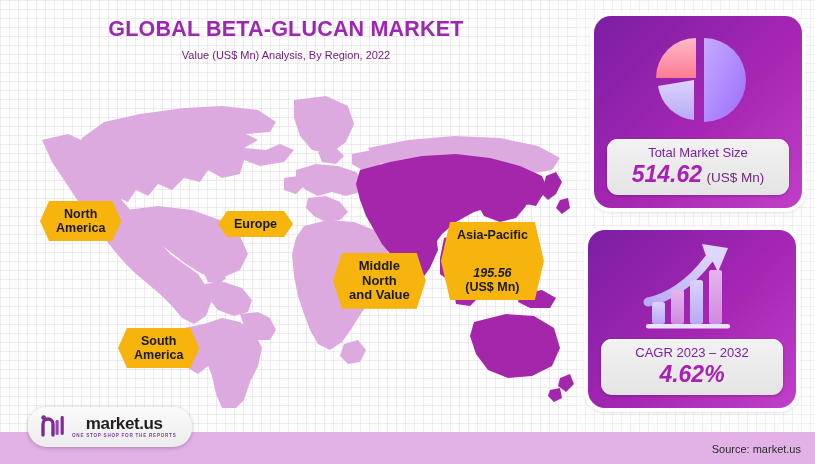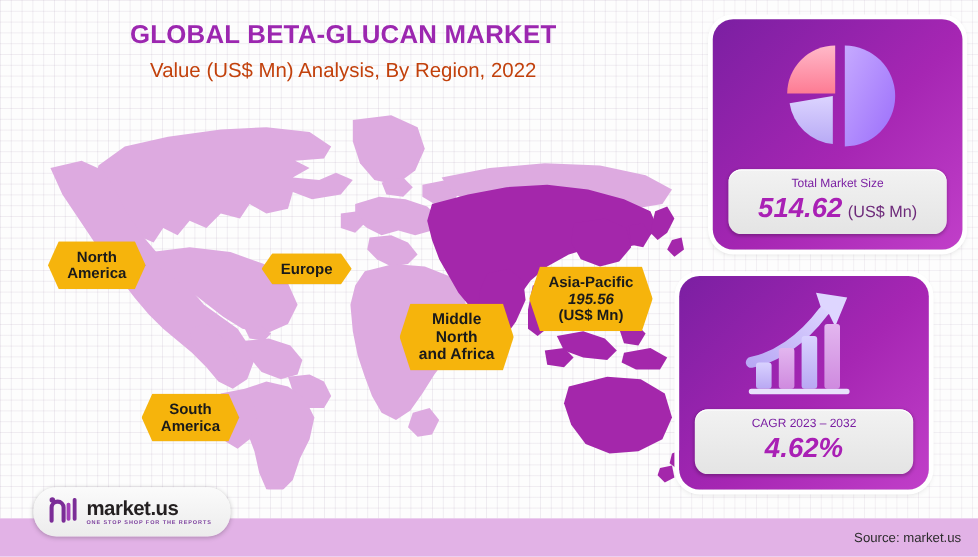--- a/index.html
+++ b/index.html
@@ -32,21 +32,21 @@
   }
 
   
   .header{position:absolute;left:26px;top:18px;width:520px;text-align:center;}
   .title{
     font-size:21.5px;font-weight:bold;color:#9c27b0;
     letter-spacing:.2px;line-height:1.1;margin:0;
     font-family:"Liberation Sans",sans-serif;
   }
   .subtitle{
-    font-size:17px;color:#c2410c;margin:7px 0 0 0;line-height:1.2;
+    font-size:11px;color:#701a75;margin:7px 0 0 0;line-height:1.2;
   }
 
   
   .map-wrap{position:absolute;left:8px;top:78px;width:566px;height:330px;}
   .map-wrap svg{display:block;width:100%;height:100%;}
 
   
   .badge{
     position:absolute;
     background:#f6b40c;
@@ -54,53 +54,53 @@
     font-weight:bold;
     text-align:center;
     line-height:1.12;
     padding:6px 16px;
     -webkit-clip-path:polygon(9px 0,calc(100% - 9px) 0,100% 50%,calc(100% - 9px) 100%,9px 100%,0 50%);
     clip-path:polygon(9px 0,calc(100% - 9px) 0,100% 50%,calc(100% - 9px) 100%,9px 100%,0 50%);
     filter:drop-shadow(2px 3px 2px rgba(90,60,30,.38));
     white-space:nowrap;
   }
   .badge .ln{display:block;}
-  .badge .val{font-style:italic;font-weight:bold;}
+  .badge .val{font-style:italic;font-weight:bold;margin-top:24px;}
   .b-na{left:40px;top:201px;font-size:12.5px;}
   .b-eu{left:218px;top:211px;font-size:12.5px;}
   .b-sa{left:118px;top:328px;font-size:12.5px;}
   .b-mea{left:333px;top:253px;font-size:13px;}
   .b-ap{left:441px;top:222px;font-size:12.5px;}
 
   
   .card{
     position:absolute;
     border-radius:17px;
     background:linear-gradient(135deg,#7b1fa2 0%,#a626b3 55%,#c13fc9 100%);
     box-shadow:0 0 0 4px #ffffff, 0 2px 6px rgba(0,0,0,.28);
     overflow:hidden;
   }
   .card-1{left:594px;top:16px;width:208px;height:192px;}
-  .card-2{left:566px;top:230px;width:208px;height:178px;}
+  .card-2{left:588px;top:230px;width:208px;height:178px;}
 
   .card-icon{
     position:absolute;left:0;right:0;top:8px;height:112px;
     display:flex;align-items:center;justify-content:center;
   }
   .card-2 .card-icon{top:6px;height:104px;}
 
   .pill{
     position:absolute;left:13px;right:13px;bottom:13px;
     background:linear-gradient(#f2f2f2,#e4e4e4);
     border-radius:11px;
     box-shadow:inset 0 1px 0 #fff, 0 1px 3px rgba(0,0,0,.25);
     text-align:center;
     padding:7px 4px 9px 4px;
   }
-  .pill-label{font-size:10px;color:#7b1fa2;line-height:1.1;}
+  .pill-label{font-size:13px;color:#7b1fa2;line-height:1.1;}
   .pill-value{
     margin-top:2px;line-height:1.05;
     color:#a020b0;
   }
   .pill-value .big{
     font-size:23px;font-weight:bold;font-style:italic;color:#a920b5;
   }
   .pill-value .unit{
     font-size:13.5px;font-style:normal;font-weight:normal;color:#6d2a7a;
   }
@@ -115,21 +115,21 @@
     font-size:11px;color:#2b2b2b;
   }
   .logo-pill{
     position:absolute;left:28px;bottom:17px;
     background:linear-gradient(#fbfbfb,#ececec);
     border-radius:19px;
     box-shadow:0 1px 4px rgba(0,0,0,.26);
     padding:6px 16px 6px 11px;
     display:flex;align-items:center;gap:7px;
   }
-  .logo-text{display:flex;flex-direction:column;line-height:1;}
+  .logo-text{display:flex;flex-direction:column;line-height:1;align-items:center;}
   .logo-name{font-size:17px;font-weight:bold;color:#231f20;letter-spacing:-.4px;}
   .logo-tag{font-size:4.6px;font-weight:bold;color:#7b3f9d;letter-spacing:.75px;margin-top:2px;}
 </style>
 </head>
 <body>
 
 <div id="root">
 
   <div class="grid-bg"></div>
   <div class="grid-bg-right"></div>
@@ -208,21 +208,21 @@
   </div>
 
   <div class="badge b-sa">
     <span class="ln">South</span>
     <span class="ln">America</span>
   </div>
 
   <div class="badge b-mea">
     <span class="ln">Middle</span>
     <span class="ln">North</span>
-    <span class="ln">and Africa</span>
+    <span class="ln">and Value</span>
   </div>
 
   <div class="badge b-ap">
     <span class="ln">Asia-Pacific</span>
     <span class="ln val">195.56</span>
     <span class="ln">(US$ Mn)</span>
   </div>
 
   <div class="card card-1">
     <div class="card-icon">

